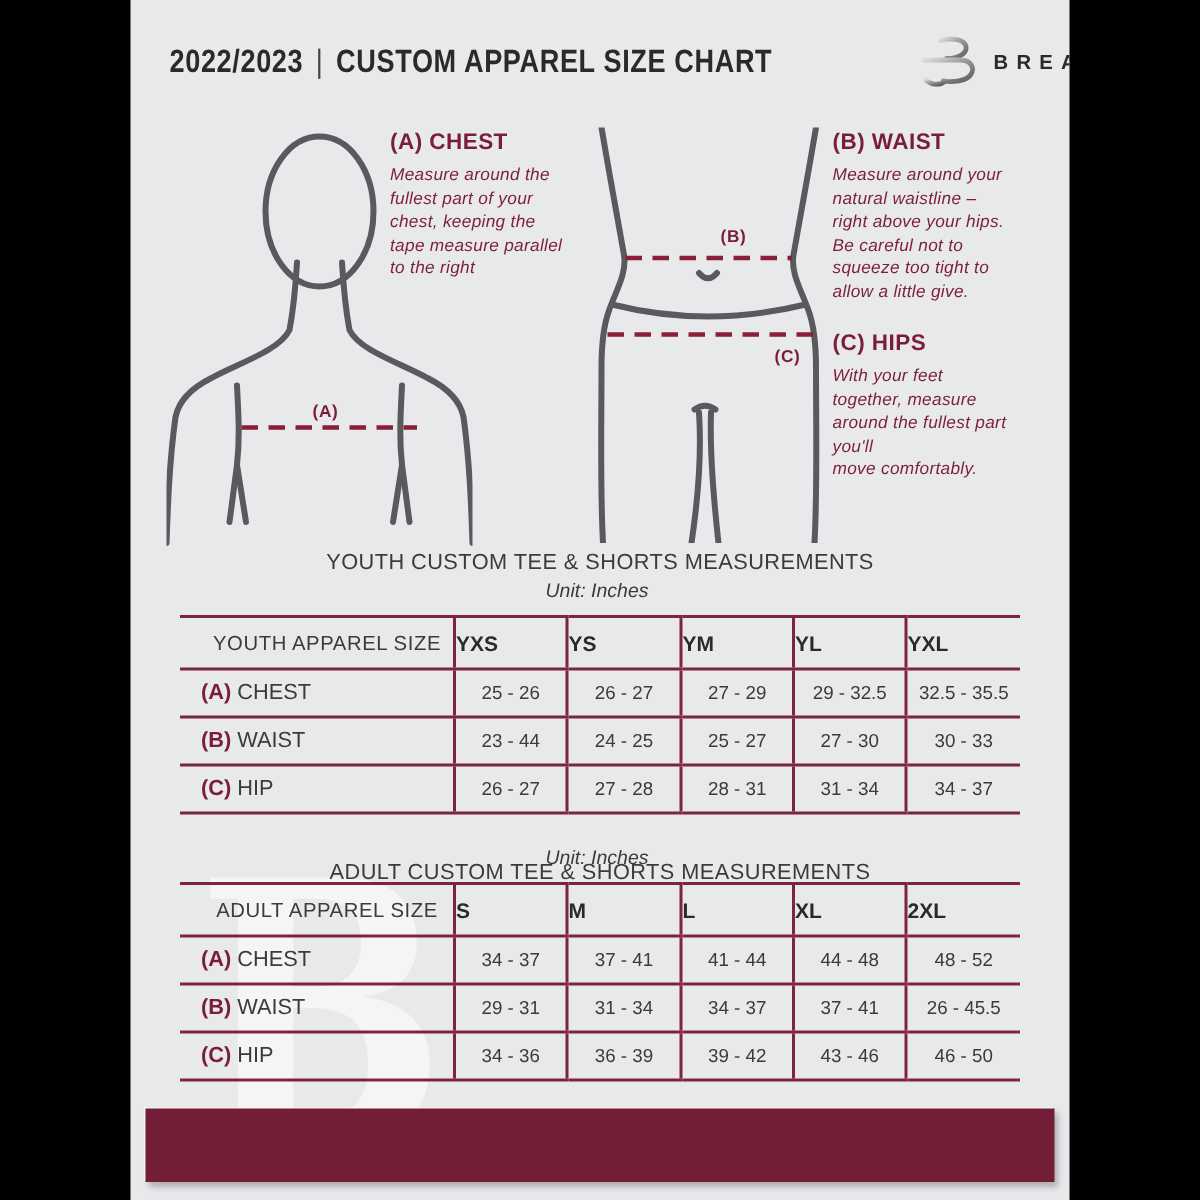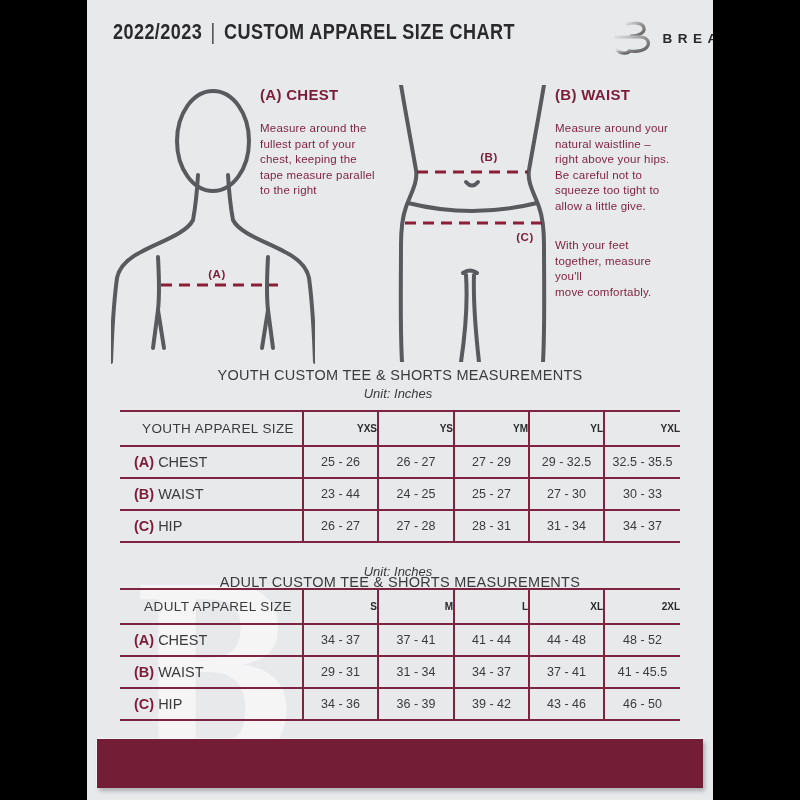--- a/index.html
+++ b/index.html
@@ -12,30 +12,30 @@
     --fig-gray:#595a5d;
     --page-bg:#e8e9eb;
   }
   html,body{margin:0;padding:0;width:800px;height:800px;background:#000;
     font-family:"Liberation Sans",sans-serif;}
   .stage{position:relative;width:800px;height:800px;background:#000;overflow:hidden;}
   .page{position:absolute;left:87px;top:0;width:626px;height:800px;background:var(--page-bg);overflow:hidden;}
 
   
   .hdr{position:absolute;top:20px;left:0;right:0;height:42px;display:flex;
-    justify-content:space-between;align-items:flex-start;padding:0 24px 0 26px;z-index:2;gap:22px;}
+    justify-content:space-between;align-items:center;padding:0 24px 0 26px;z-index:2;gap:22px;}
   .hdr-title{display:inline-block;transform:scaleX(.84);transform-origin:left center;
     font-weight:700;font-size:21.5px;letter-spacing:.5px;color:var(--near-black);white-space:nowrap;}
   .hdr-title .sep{margin:0 10px;font-weight:400;color:#444;}
   .brand{display:flex;align-items:center;gap:9px;}
   .brand-word{font-weight:700;font-size:13.5px;letter-spacing:5.5px;color:var(--near-black);}
 
   
   .sec-head{font-weight:700;font-size:15px;color:var(--maroon);letter-spacing:.3px;margin-bottom:7px;}
-  .sec-par{font-size:11.5px;line-height:15.5px;color:#7d1f3c;letter-spacing:.2px;margin-top:18px;}
+  .sec-par{font-style:italic;font-size:11.5px;line-height:15.5px;color:#7d1f3c;letter-spacing:.2px;}
   .txt-block{position:absolute;z-index:1;}
   #txt-chest{left:173px;top:86px;width:140px;}
   #txt-waist{left:468px;top:86px;width:158px;}
   #txt-hips{left:468px;top:220px;width:168px;}
 
   .fig{position:absolute;z-index:0;}
   #fig-chest{left:24px;top:82px;}
   #fig-waist{left:308px;top:85px;}
   .fig path,.fig ellipse{fill:none;stroke:var(--fig-gray);stroke-width:4;stroke-linecap:round;}
   .fig .dash{stroke:var(--dash);stroke-width:3;stroke-dasharray:11 7;stroke-linecap:butt;}
@@ -49,21 +49,21 @@
     font-size:13px;color:var(--dark);z-index:1;}
   table.size{position:absolute;left:33px;width:560px;border-collapse:collapse;
     table-layout:fixed;z-index:1;background:transparent;}
   table.size th,table.size td{border-bottom:2px solid var(--maroon-border);
     padding:0;vertical-align:middle;}
   table.size thead th{border-top:2px solid var(--maroon-border);height:33px;}
   table.size tbody td{height:30px;}
   table.size th+th,table.size td+td{border-left:2px solid var(--maroon-border);}
   .col-label{text-align:center;padding-left:14px !important;font-weight:400;
     font-size:13.5px;letter-spacing:.4px;color:var(--dark);}
-  .size-head{font-weight:700;font-size:10px;color:var(--near-black);text-align:right;}
+  .size-head{font-weight:700;font-size:14px;color:var(--near-black);text-align:left;}
   .row-label{text-align:left;padding-left:14px !important;font-size:14.5px;color:var(--dark);}
   .row-label .pfx{font-weight:700;color:var(--maroon);margin-right:4px;}
   .val{text-align:center;font-size:12.5px;color:var(--dark);}
 
   
   .watermark{position:absolute;left:44px;top:556px;font-family:"DejaVu Serif",serif;
     font-weight:700;font-size:240px;line-height:1;color:rgba(255,255,255,.55);
     transform:scaleX(.82);transform-origin:left top;z-index:0;user-select:none;}
   .footer-bar{position:absolute;left:10px;top:739px;width:606px;height:49px;
     background:var(--maroon-bar);z-index:1;
@@ -146,23 +146,25 @@
         <div>Measure around your</div>
         <div>natural waistline –</div>
         <div>right above your hips.</div>
         <div>Be careful not to</div>
         <div>squeeze too tight to</div>
         <div>allow a little give.</div>
       </div>
     </div>
 
     <div id="txt-hips" class="txt-block">
+      <div class="sec-head">(C) HIPS</div>
       <div class="sec-par">
         <div>With your feet</div>
         <div>together, measure</div>
+        <div>around the fullest part</div>
         <div>you'll</div>
         <div>move comfortably.</div>
       </div>
     </div>
 
     <div class="tbl-title" style="top:367px">YOUTH CUSTOM TEE &amp; SHORTS MEASUREMENTS</div>
     <div class="tbl-unit" style="top:386px">Unit: Inches</div>
     <table class="size" style="top:410px">
       <colgroup>
           <col style="width:183px">
@@ -239,21 +241,21 @@
           <td class="val">41 - 44</td>
           <td class="val">44 - 48</td>
           <td class="val">48 - 52</td>
         </tr>
         <tr>
           <td class="row-label"><span class="pfx">(B)</span><span>WAIST</span></td>
           <td class="val">29 - 31</td>
           <td class="val">31 - 34</td>
           <td class="val">34 - 37</td>
           <td class="val">37 - 41</td>
-          <td class="val">41 - 45.5</td>
+          <td class="val">26 - 45.5</td>
         </tr>
         <tr>
           <td class="row-label"><span class="pfx">(C)</span><span>HIP</span></td>
           <td class="val">34 - 36</td>
           <td class="val">36 - 39</td>
           <td class="val">39 - 42</td>
           <td class="val">43 - 46</td>
           <td class="val">46 - 50</td>
         </tr>
       </tbody>

